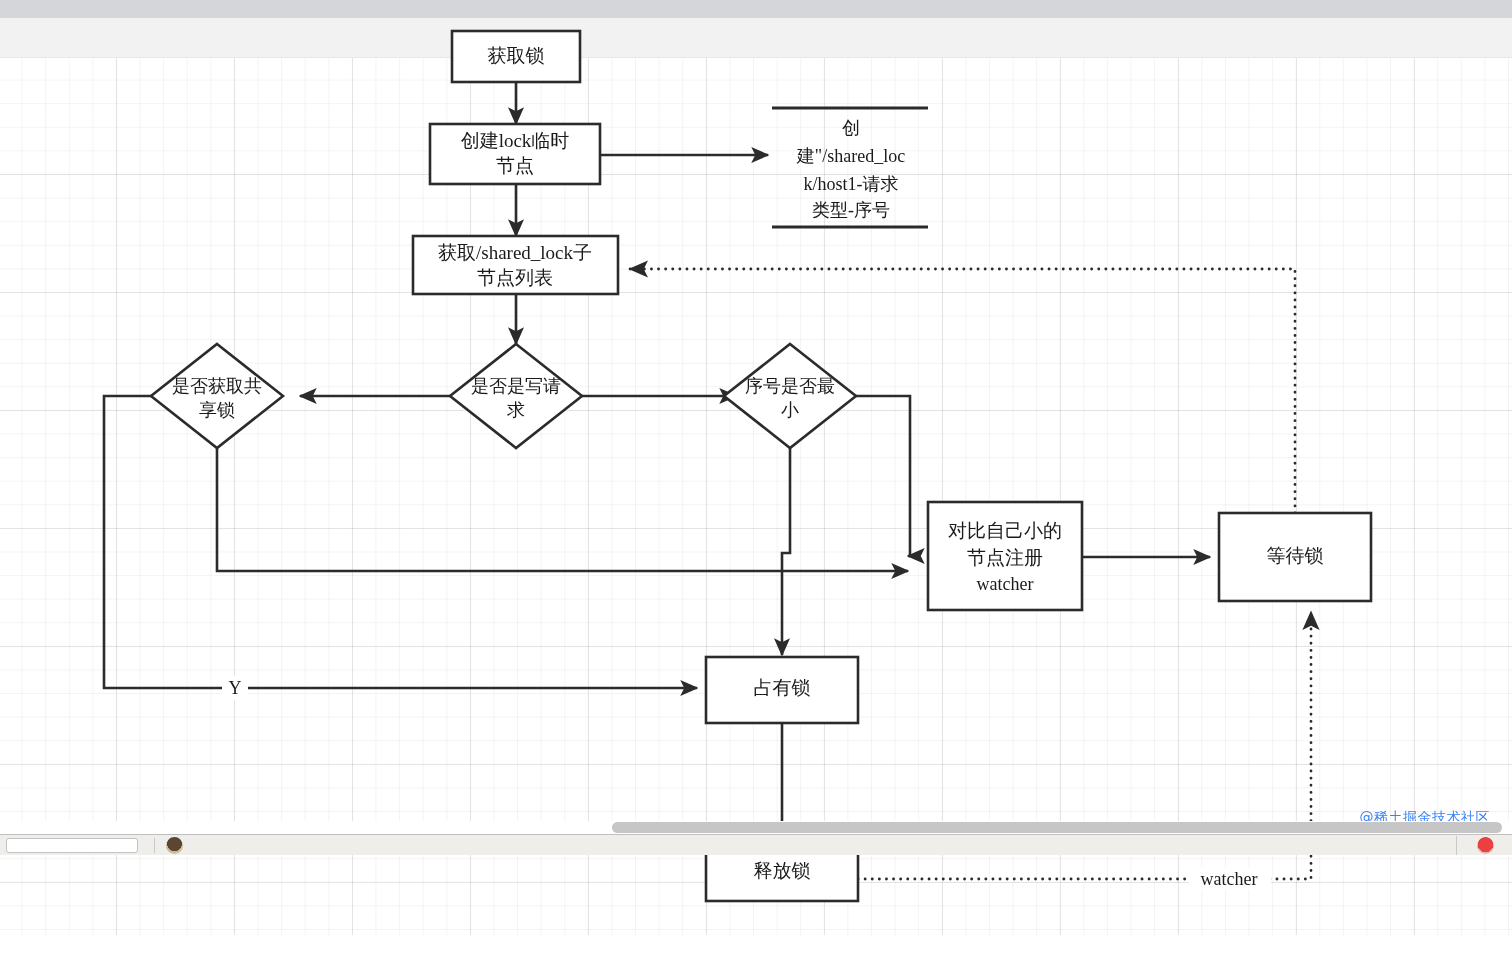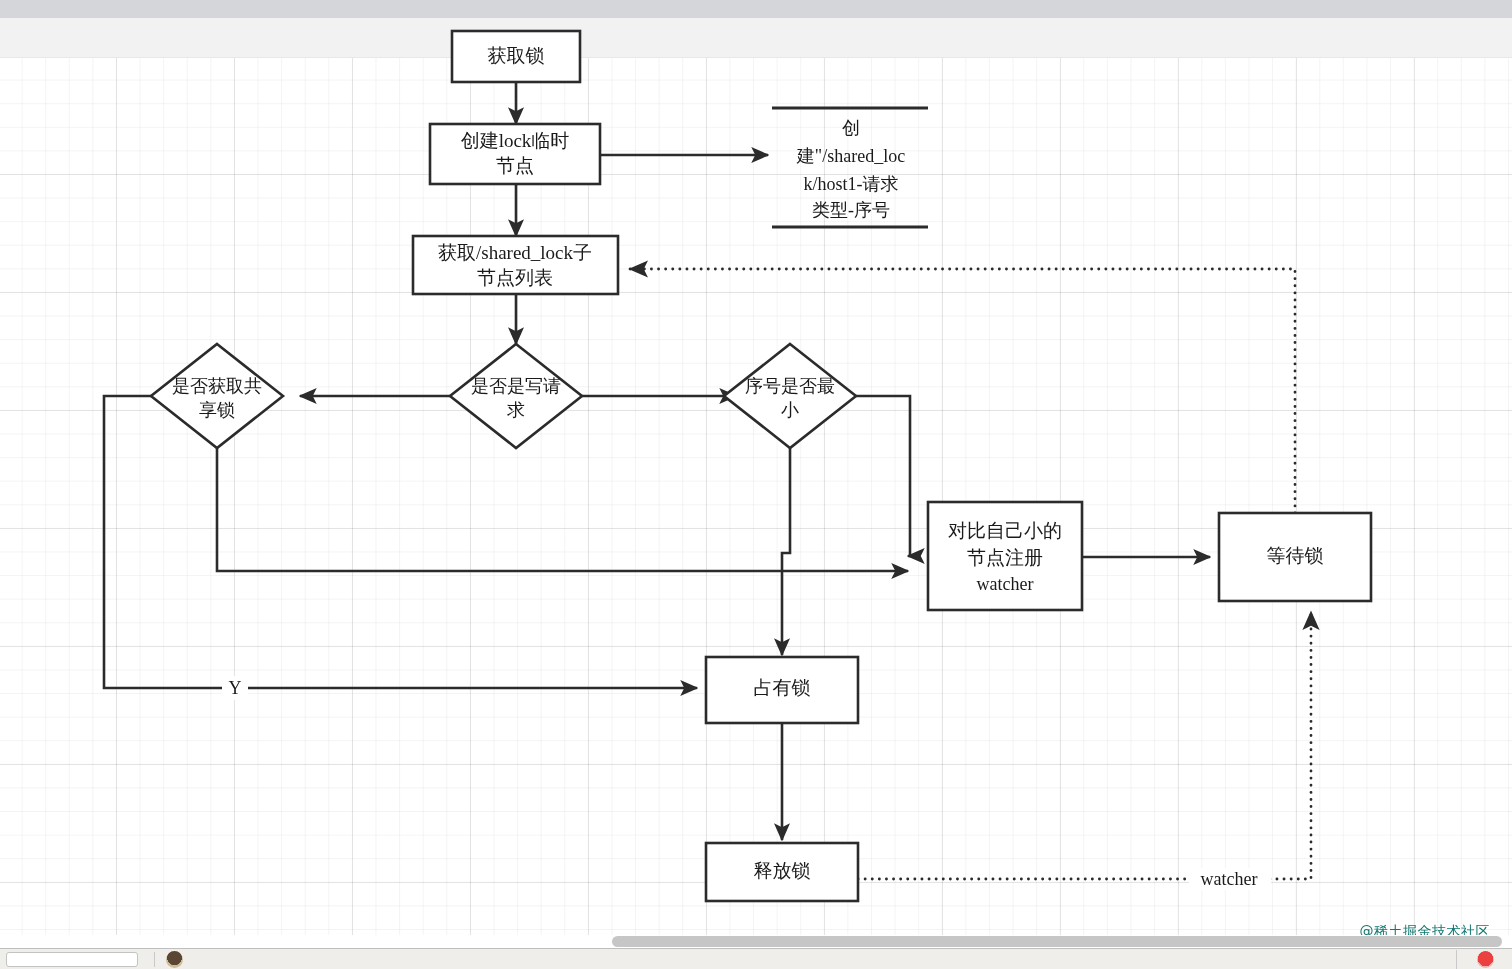--- a/index.html
+++ b/index.html
@@ -6,21 +6,21 @@
   html, body {
     margin: 0; padding: 0;
     width: 1512px; height: 969px;
     overflow: hidden;
     background: #ffffff;
     font-family: "Liberation Serif", "DejaVu Serif", serif;
   }
   #app {
     position: relative;
     width: 1512px;
-    height: 969px;
+    height: 855px;
     background: #ffffff;
   }
 
   
   .top-chrome {
     position: absolute; left: 0; top: 0;
     width: 1512px; height: 18px;
     background: #d4d6d9;
   }
   .top-band {
@@ -77,21 +77,21 @@
     font-size: 18px;
     text-anchor: middle;
   }
 
   
   .watermark {
     position: absolute;
     right: 22px; bottom: 28px;
     font-family: "DejaVu Sans", sans-serif;
     font-size: 14px;
-    color: #0f766e;
+    color: #3b82f6;
     letter-spacing: 0.5px;
     white-space: nowrap;
   }
 
   
   .hscroll-track {
     position: absolute;
     left: 0; bottom: 21px;
     width: 1512px; height: 13px;
     background: #ffffff;

